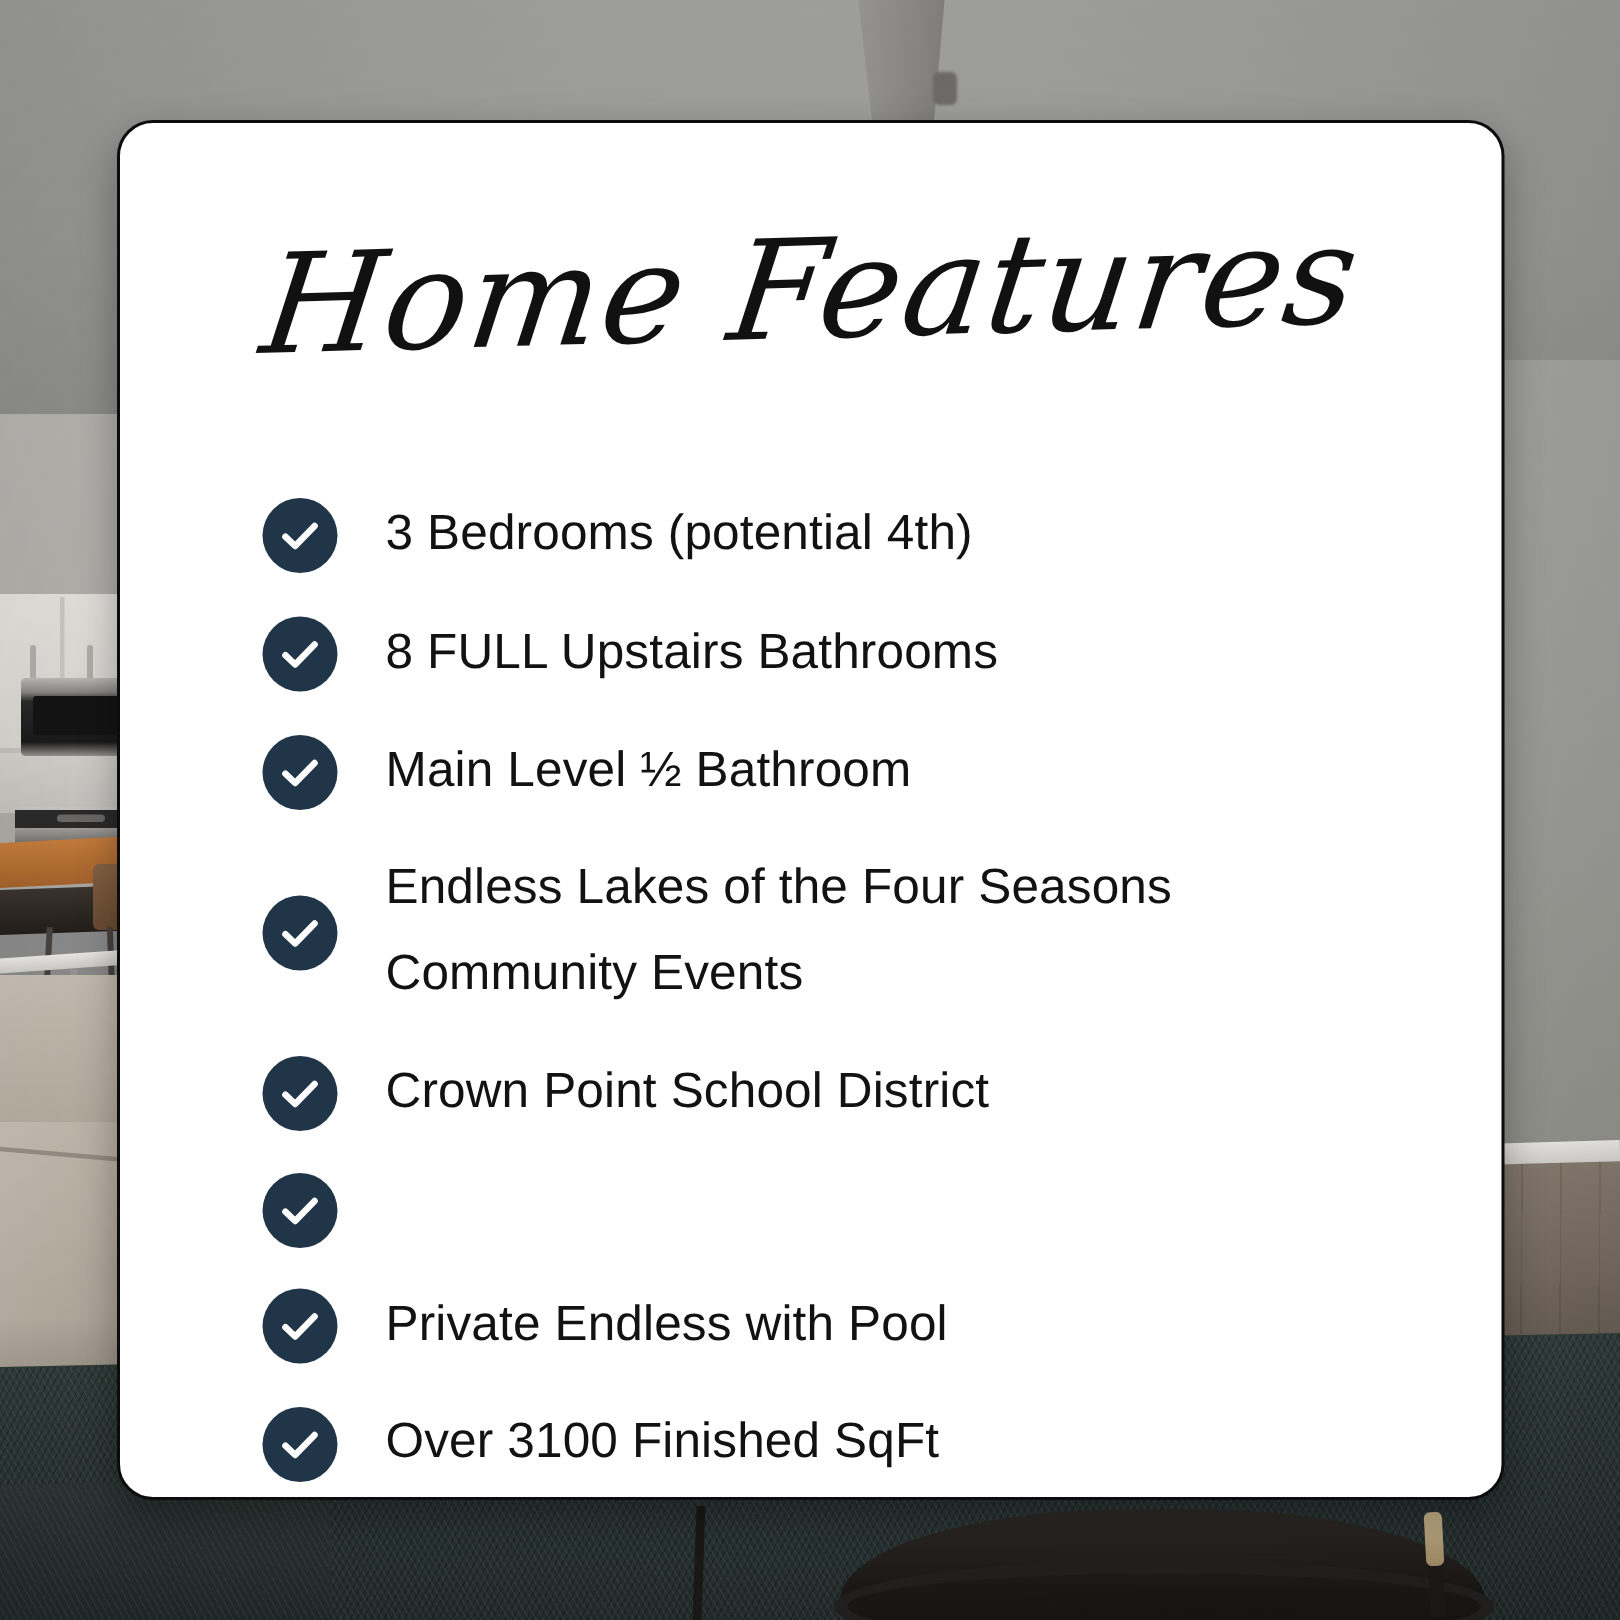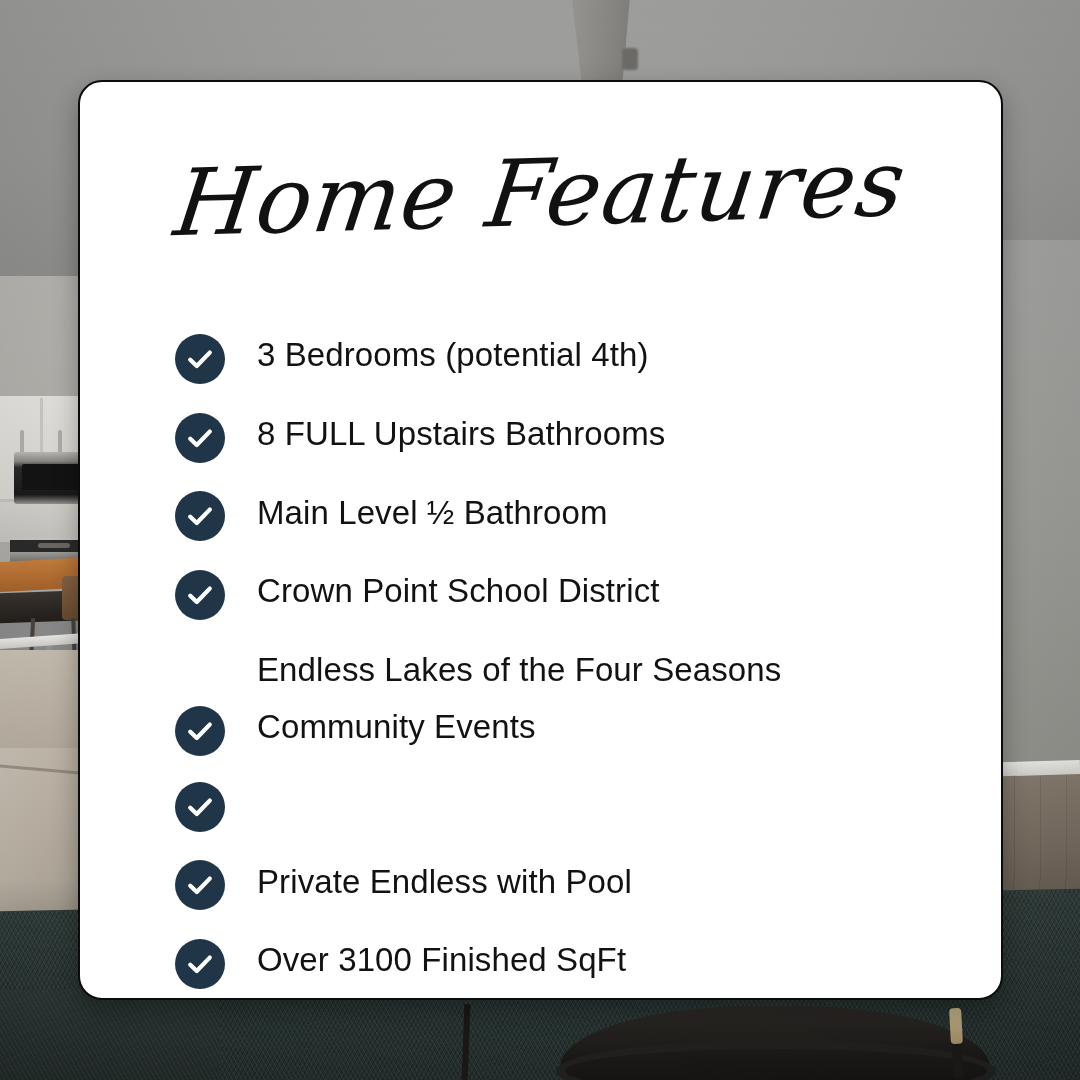--- a/index.html
+++ b/index.html
@@ -232,21 +232,21 @@
   }
 
   
   #features-list{
     position:absolute;
     left:95px; top:245px;
     width:780px;
   }
   .feature-item{
     display:flex;
-    align-items:flex-end;
+    align-items:center;
     margin-bottom:22px;
   }
   .feature-item:last-child{ margin-bottom:0; }
 
   .check-badge{
     flex:0 0 auto;
     width:50px; height:50px;
     border-radius:50%;
     background:#213548;
     margin-right:32px;
@@ -350,36 +350,36 @@
       </svg>
     </span>
     <span class="feature-text">Main Level ½ Bathroom</span>
   </div>
       <div class="feature-item">
     <span class="check-badge" style="background: rgb(33, 53, 72);">
       <svg viewBox="0 0 24 24" aria-hidden="true">
         <path d="M4.2 12.6 L9.4 17.6 L19.8 6.9" fill="none" stroke="#ffffff" stroke-width="3.4" stroke-linecap="round" stroke-linejoin="round"></path>
       </svg>
     </span>
+    <span class="feature-text">Endless Lakes of the Four Seasons Community Events</span>
+  </div>
+      <div class="feature-item">
+    <span class="check-badge" style="background: rgb(33, 53, 72);">
+      <svg viewBox="0 0 24 24" aria-hidden="true">
+        <path d="M4.2 12.6 L9.4 17.6 L19.8 6.9" fill="none" stroke="#ffffff" stroke-width="3.4" stroke-linecap="round" stroke-linejoin="round"></path>
+      </svg>
+    </span>
     <span class="feature-text">Crown Point School District</span>
   </div>
       <div class="feature-item">
     <span class="check-badge" style="background: rgb(33, 53, 72);">
       <svg viewBox="0 0 24 24" aria-hidden="true">
         <path d="M4.2 12.6 L9.4 17.6 L19.8 6.9" fill="none" stroke="#ffffff" stroke-width="3.4" stroke-linecap="round" stroke-linejoin="round"></path>
       </svg>
     </span>
-    <span class="feature-text">Endless Lakes of the Four Seasons Community Events</span>
-  </div>
-      <div class="feature-item">
-    <span class="check-badge" style="background: rgb(33, 53, 72);">
-      <svg viewBox="0 0 24 24" aria-hidden="true">
-        <path d="M4.2 12.6 L9.4 17.6 L19.8 6.9" fill="none" stroke="#ffffff" stroke-width="3.4" stroke-linecap="round" stroke-linejoin="round"></path>
-      </svg>
-    </span>
   </div>
       <div class="feature-item">
     <span class="check-badge" style="background: rgb(33, 53, 72);">
       <svg viewBox="0 0 24 24" aria-hidden="true">
         <path d="M4.2 12.6 L9.4 17.6 L19.8 6.9" fill="none" stroke="#ffffff" stroke-width="3.4" stroke-linecap="round" stroke-linejoin="round"></path>
       </svg>
     </span>
     <span class="feature-text">Private Endless with Pool</span>
   </div>
       <div class="feature-item">

